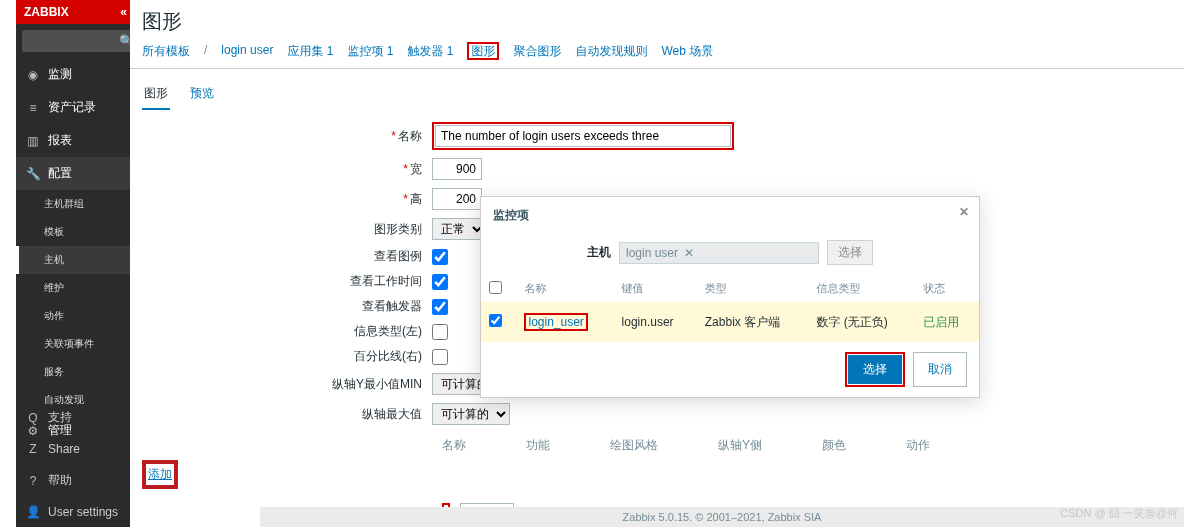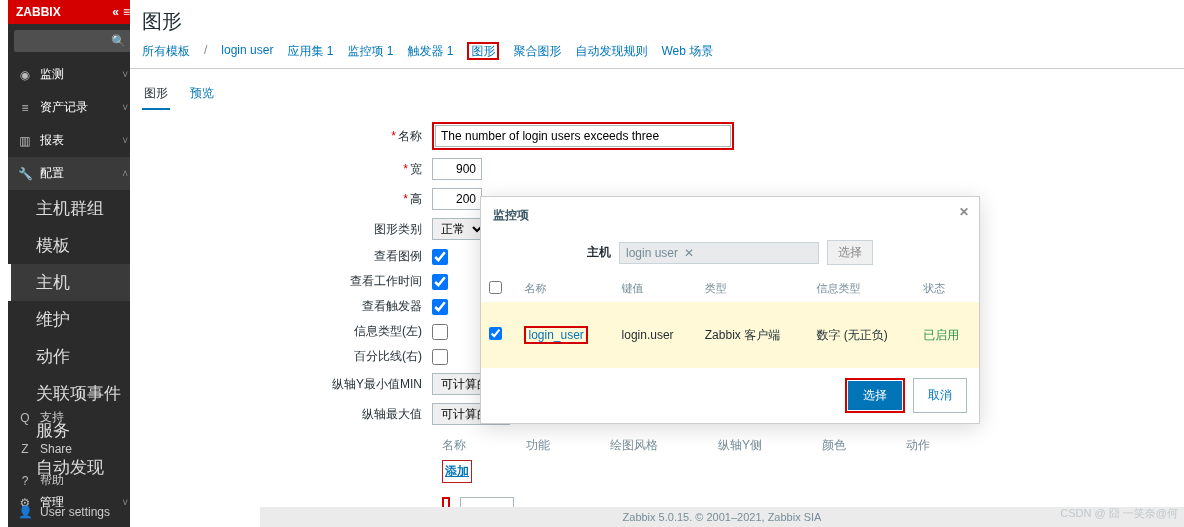--- a/index.html
+++ b/index.html
@@ -1,26 +1,26 @@
 <!DOCTYPE html>
 <html><head>
 <meta charset="utf-8">
 <style>
 *{box-sizing:border-box;margin:0;padding:0;font-family:Arial,"Microsoft YaHei",sans-serif;font-size:12px;}
 body{background:#fff;color:#1f2c33;width:1184px;height:527px;overflow:hidden;position:relative;}
-.sidebar{position:absolute;left:8px;top:0;width:130px;height:527px;background:#2b2b2b;color:#ebebeb;}
+.sidebar{position:absolute;left:16px;top:0;width:130px;height:527px;background:#2b2b2b;color:#ebebeb;}
 .logo{background:#d40000;color:#fff;font-weight:bold;font-size:15px;padding:5px 8px;display:flex;align-items:center;}
 .logo .collapse{margin-left:auto;font-size:12px;}
 .search{margin:6px;position:relative;}
 .search input{width:100%;background:#4f4f4f;border:none;color:#ccc;padding:4px 20px 4px 6px;border-radius:2px;}
 .search .sicon{position:absolute;right:6px;top:4px;color:#bbb;}
 .menu-group{padding:8px 10px;display:flex;align-items:center;gap:8px;color:#fff;font-size:13px;cursor:pointer;}
 .menu-group .chev{margin-left:auto;color:#888;font-size:10px;}
 .menu-group.active{background:#3a3a3a;}
-.sub{padding:7px 10px 7px 28px;color:#ddd;font-size:17px;cursor:pointer;}
+.sub{padding:7px 10px 7px 28px;color:#ddd;font-size:10px;cursor:pointer;}
 .sub.active{border-left:3px solid #fff;background:#3a3a3a;padding-left:25px;}
 .bottom-menu{position:absolute;bottom:0;width:130px;}
 .bottom-menu .menu-group{font-size:12px;color:#ccc;}
 .main{position:absolute;left:130px;top:0;right:0;bottom:0;background:#fff;}
 h1.title{font-size:20px;font-weight:normal;color:#1f2c33;padding:8px 12px 4px;}
 .bc{padding:4px 12px 8px;border-bottom:1px solid #ccc;color:#0275b8;display:flex;gap:4px;flex-wrap:wrap;}
 .bc a{color:#0275b8;text-decoration:none;margin-right:10px;cursor:pointer;}
 .bc .sep{color:#888;margin-right:10px;}
 .bc .hl{border:2px solid #d40000;padding:0 2px;color:#0275b8;}
 .tabs{padding:10px 12px 0;}
@@ -30,37 +30,37 @@
 .row{display:flex;align-items:center;margin-bottom:8px;}
 .row label{width:290px;text-align:right;padding-right:10px;color:#1f2c33;}
 .row label .req{color:#d40000;margin-right:2px;}
 .row input[type=text]{border:1px solid #acbbc2;padding:3px 5px;width:296px;}
 .row input.num{width:50px;text-align:right;}
 .row select{border:1px solid #acbbc2;padding:2px 4px;}
 .row .cb{width:16px;height:16px;}
 .hl-name{border:2px solid #d40000;display:inline-block;padding:1px;}
 .hl-name input{border:1px solid #acbbc2!important;}
 .mini-table-head{display:flex;gap:60px;color:#768d99;padding:4px 0 6px 300px;font-size:11px;}
-.add-btn{border:1px solid #b91c1c;display:inline-block;margin-left:300px;padding:2px;font-weight:bold;}
+.add-btn{border:4px solid #b91c1c;display:inline-block;padding:2px;}
 .add-btn a{color:#0275b8;text-decoration:underline;cursor:pointer;}
 .submit-row{margin:14px 0 0 300px;display:flex;gap:10px;}
 .btn-primary{background:#0275b8;border:1px solid #0275b8;color:#fff;padding:5px 14px;cursor:pointer;}
 .btn-highlight-wrap{border:2px solid #d40000;padding:2px;display:inline-block;}
 .btn-default{background:#fff;border:1px solid #acbbc2;color:#0275b8;padding:8px 14px;cursor:pointer;}
 .modal{position:absolute;left:350px;top:196px;width:500px;background:#fff;border:1px solid #ccc;box-shadow:0 4px 20px rgba(0,0,0,.15);}
 .modal .mhead{padding:10px 12px;font-weight:bold;color:#3c5866;position:relative;}
 .modal .close{position:absolute;right:10px;top:8px;color:#888;cursor:pointer;}
 .modal .mfilter{display:flex;justify-content:center;align-items:center;gap:8px;padding:6px 12px 10px;}
 .modal .mfilter label{font-weight:bold;color:#1f2c33;}
 .modal .host-chip{background:#e8eaeb;border:1px solid #c9d4d9;padding:3px 6px;display:flex;align-items:center;gap:6px;color:#768d99;width:200px;}
 .modal .host-chip .x{cursor:pointer;color:#768d99;}
 .modal .sel-btn{border:1px solid #c9d4d9;background:#f0f0f0;color:#888;padding:3px 10px;}
 .modal table{width:100%;border-collapse:collapse;}
 .modal th{text-align:left;color:#768d99;font-weight:normal;padding:6px 8px;font-size:11px;}
-.modal td{padding:24px 8px;}
+.modal td{padding:11px 8px;}
 .modal tr.sel{background:#fff9d7;}
 .modal td.name{color:#0275b8;text-decoration:underline;}
 .modal td.name .hlbox{border:2px solid #d40000;padding:0 2px;display:inline-block;}
 .modal td.status-ok{color:#2b9348;}
 .modal .mfoot{display:flex;justify-content:flex-end;gap:8px;padding:10px 12px;}
 .modal .mfoot .bwrap{border:2px solid #d40000;padding:1px;display:inline-block;}
 .footer{position:absolute;bottom:0;left:130px;right:0;height:20px;background:#ebebeb;color:#768d99;display:flex;align-items:center;justify-content:center;font-size:11px;}
 .watermark{position:absolute;right:6px;bottom:6px;color:#c0c8cc;font-size:11px;}
 .icon{display:inline-block;width:14px;text-align:center;color:#bbb;}
 </style>

